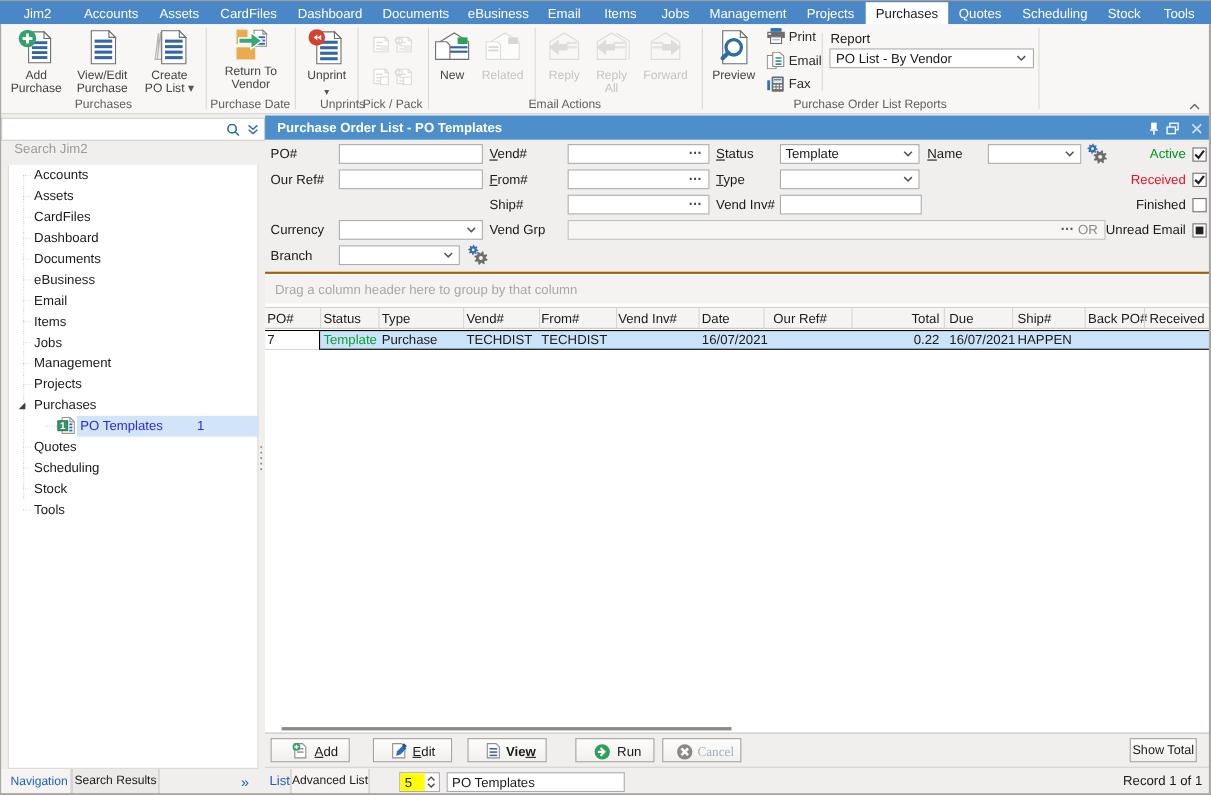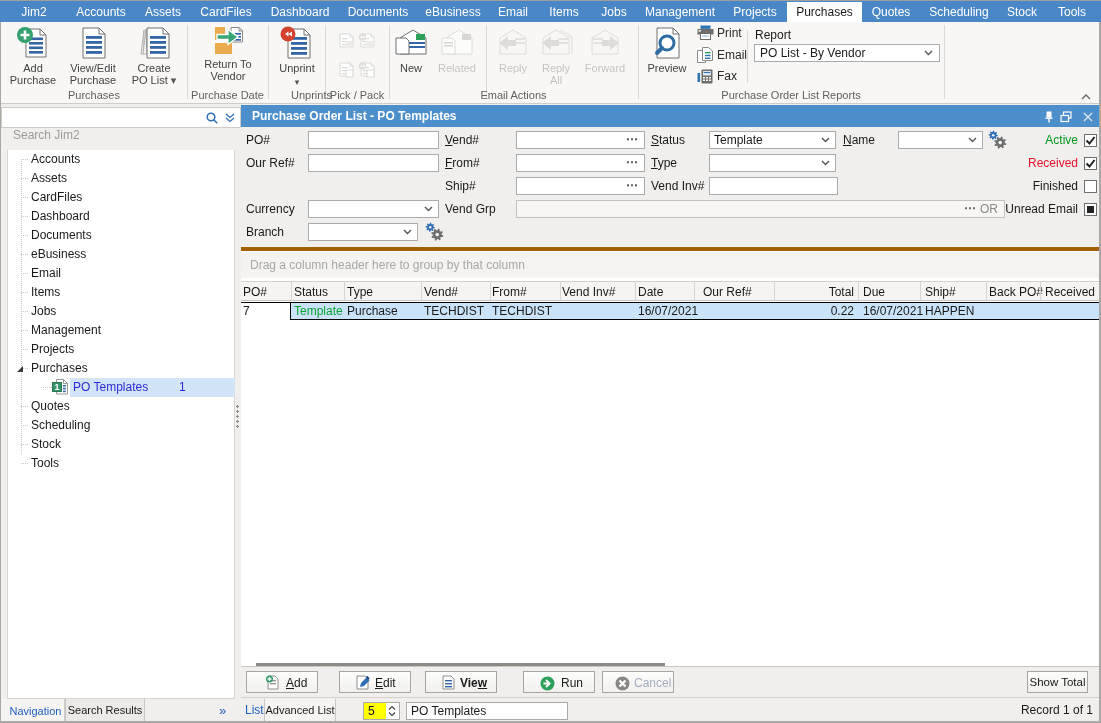--- a/index.html
+++ b/index.html
@@ -35,21 +35,21 @@
 #content { left:241px; top:104px; width:860px; height:619px; background:#f0efed; }
 #titlebar { position:absolute; left:0; top:1px; width:860px; height:22px; background:#4d8fcb; color:#fff; font-weight:bold; font-size:12px; line-height:22px; }
 .flabel { position:absolute; font-size:12px; color:#1a1a1a; height:18px; line-height:18px; }
 .finput { position:absolute; height:18px; background:#fff; border:1px solid #ababab; }
 .fcombo { position:absolute; height:18px; background:#fff; border:1px solid #ababab; }
 .dots { position:absolute; font-size:12px; color:#444; letter-spacing:1px; font-weight:bold; }
 .cb { position:absolute; width:13px; height:13px; background:#fff; border:1px solid #6e6e6e; }
 .cbrow-label { position:absolute; font-size:12px; text-align:right; height:18px; line-height:18px; }
 
 
-#gridarea { position:absolute; left:0; top:143px; width:860px; height:419px; background:#fff; border-top:4px solid #a16207; }
+#gridarea { position:absolute; left:0; top:143px; width:860px; height:419px; background:#fff; border-top:2px solid #a16207; }
 #dragbar { position:absolute; left:0; top:1px; width:860px; height:26px; background:#f4f3f1; color:#a8a8a8; font-size:12px; line-height:26px; }
 #ghead { position:absolute; left:0; top:30px; width:860px; height:20px; background:#f5f4f2; border-top:1px solid #d4d1cd; border-bottom:1px solid #c9c6c2; }
 #ghead .hc { position:absolute; top:1px; height:18px; line-height:18px; font-size:12px; color:#1a1a1a; }
 #ghead .vline { position:absolute; top:0; width:1px; height:19px; background:#d8d5d1; }
 #grow { position:absolute; left:0; top:51px; width:860px; height:18px; background:#cbe3f8; border-top:1px solid #000; border-bottom:1px solid #000; }
 #grow .c { position:absolute; top:0px; height:17px; line-height:17px; font-size:12px; }
 #hscroll { position:absolute; left:15px; top:412px; width:409px; height:3px; background:#8d8a86; }
 
 
 #btnrow { position:absolute; left:0; top:562px; width:860px; height:33px; background:#f0efed; border-top:1px solid #c9c6c2; }
@@ -574,21 +574,21 @@
       </svg>
       <span style="position:absolute;left:34px;top:4px;">Vie<u>w</u></span>
     </div>
     <div class="btn" style="left:282px;width:72px;">
       <svg style="position:absolute;left:16px;top:4px;" width="15" height="15" viewBox="0 0 15 15">
         <circle cx="7.5" cy="7.5" r="7" fill="#2da05a"></circle>
         <path d="M3.5 7.5 h5 M6 4 L9.5 7.5 l-3.5 3.5" fill="none" stroke="#fff" stroke-width="1.9"></path>
       </svg>
       <span style="position:absolute;left:37px;top:4px;">Run</span>
     </div>
-    <div class="btn" style="left:361px;width:72px;">
+    <div class="btn" style="left:361px;width:72px;font-family:Liberation Serif, serif;">
       <svg style="position:absolute;left:12px;top:4px;" width="15" height="15" viewBox="0 0 15 15">
         <circle cx="7.5" cy="7.5" r="7" fill="#8a8886"></circle>
         <path d="M4.5 4.5 l6 6 M10.5 4.5 l-6 6" stroke="#fff" stroke-width="2.4"></path>
       </svg>
       <span style="position:absolute;left:31px;top:4px;color:#a4aebe;">Cancel</span>
     </div>
     <div class="btn" style="left:786px;width:61px;">
         <span style="position:absolute;left:0;right:0;top:4px;font-size:11.5px;">Show Total</span>
       </div>
   </div>

